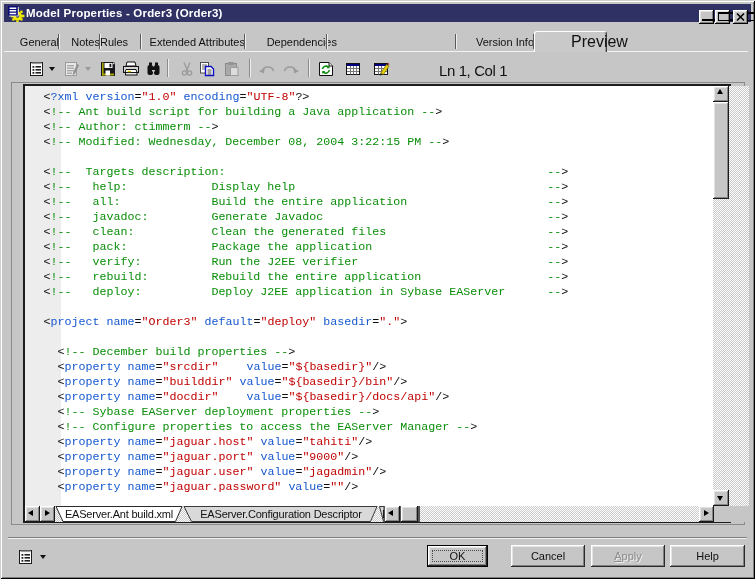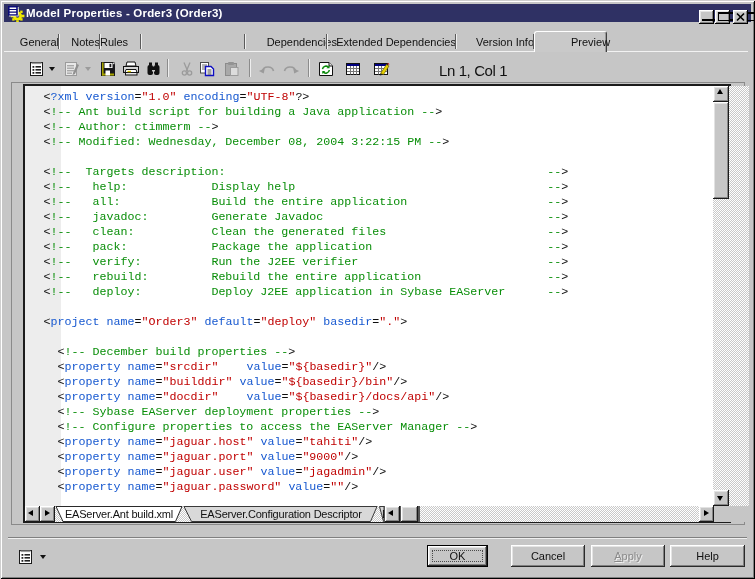--- a/index.html
+++ b/index.html
@@ -14,21 +14,21 @@
   box-shadow: inset -1px -1px 0 #000, inset 1px 1px 0 #fff,
               inset -2px -2px 0 #808080, inset 2px 2px 0 #e4e4e4; }
 
 .tab { position:absolute; top:33px; height:18px; line-height:18px; text-align:right;
   font-size:11px; color:#111; }
 .tabsep { position:absolute; top:34px; width:1px; height:15px; background:#5a5a5a;
   box-shadow:1px 0 0 #efefef; }
 #paneltop { left:4px; top:51px; width:744px; height:1px; background:#f2f2f2; }
 #prevtab { left:534px; top:31px; width:73px; height:21px; background:#c9c9c9;
   border-left:1px solid #fff; border-top:1px solid #fff; border-right:1px solid #404040;
-  border-radius:3px 3px 0 0; text-align:center; font-size:11px; line-height:20px; color:#111;
+  border-radius:3px 3px 0 0; text-align:center; font-size:16px; line-height:20px; color:#111;
   box-shadow: inset -1px 0 0 #9b9b9b; }
 
 .ic { position:absolute; }
 .dar { position:absolute; width:0; height:0; border:3.5px solid transparent;
   border-top:4px solid #111; }
 .tsep { position:absolute; top:59px; width:1px; height:18px; background:#8c8c8c;
   box-shadow:1px 0 0 #eee; }
 #lncol { left:403px; top:62px; font-size:15px; letter-spacing:-0.4px; color:#111; }
 
 #cont { left:11px; top:82px; width:734px; height:443px;
@@ -92,24 +92,24 @@
           <path d="M4 3.5 l7 7 M11 3.5 l-7 7" stroke="#000" stroke-width="1.6"></path>
         </svg>
     </div>
   </div>
   <div class="tab" style="left:14px;width:45px">General</div>
 <div class="tabsep" style="left:58px"></div>
 <div class="tab" style="left:59px;width:41px">Notes</div>
 <div class="tabsep" style="left:99px"></div>
 <div class="tab" style="left:100px;width:19px">Rules</div>
 <div class="tabsep" style="left:140px"></div>
+<div class="tab" style="left:141px;width:104px">Extended Attributes</div>
 <div class="tabsep" style="left:244px"></div>
 <div class="tab" style="left:255px;width:82px">Dependencies</div>
 <div class="tabsep" style="left:326px"></div>
-<div class="tab" style="left:327px;width:129px">Extended Dependencies</div>
 <div class="tabsep" style="left:455px"></div>
 <div class="tab" style="left:456px;width:78px">Version Info</div>
 <div class="tabsep" style="left:533px"></div>
   <div id="paneltop" class="abs"></div>
   <div id="prevtab" class="abs">Preview</div>
   <svg class="ic" style="left:29px;top:61px" width="16" height="16" viewBox="0 0 16 16">
 <rect x="1.5" y="1.5" width="12" height="13" fill="#fff" stroke="#1a1a1a"></rect>
 <rect x="2.5" y="1.5" width="10" height="1.6" fill="#9a9a9a"></rect>
 <rect x="3.5" y="5" width="1.8" height="1.8" fill="#222"></rect>
       <rect x="6.5" y="5" width="5.5" height="1.6" fill="#222"></rect>

